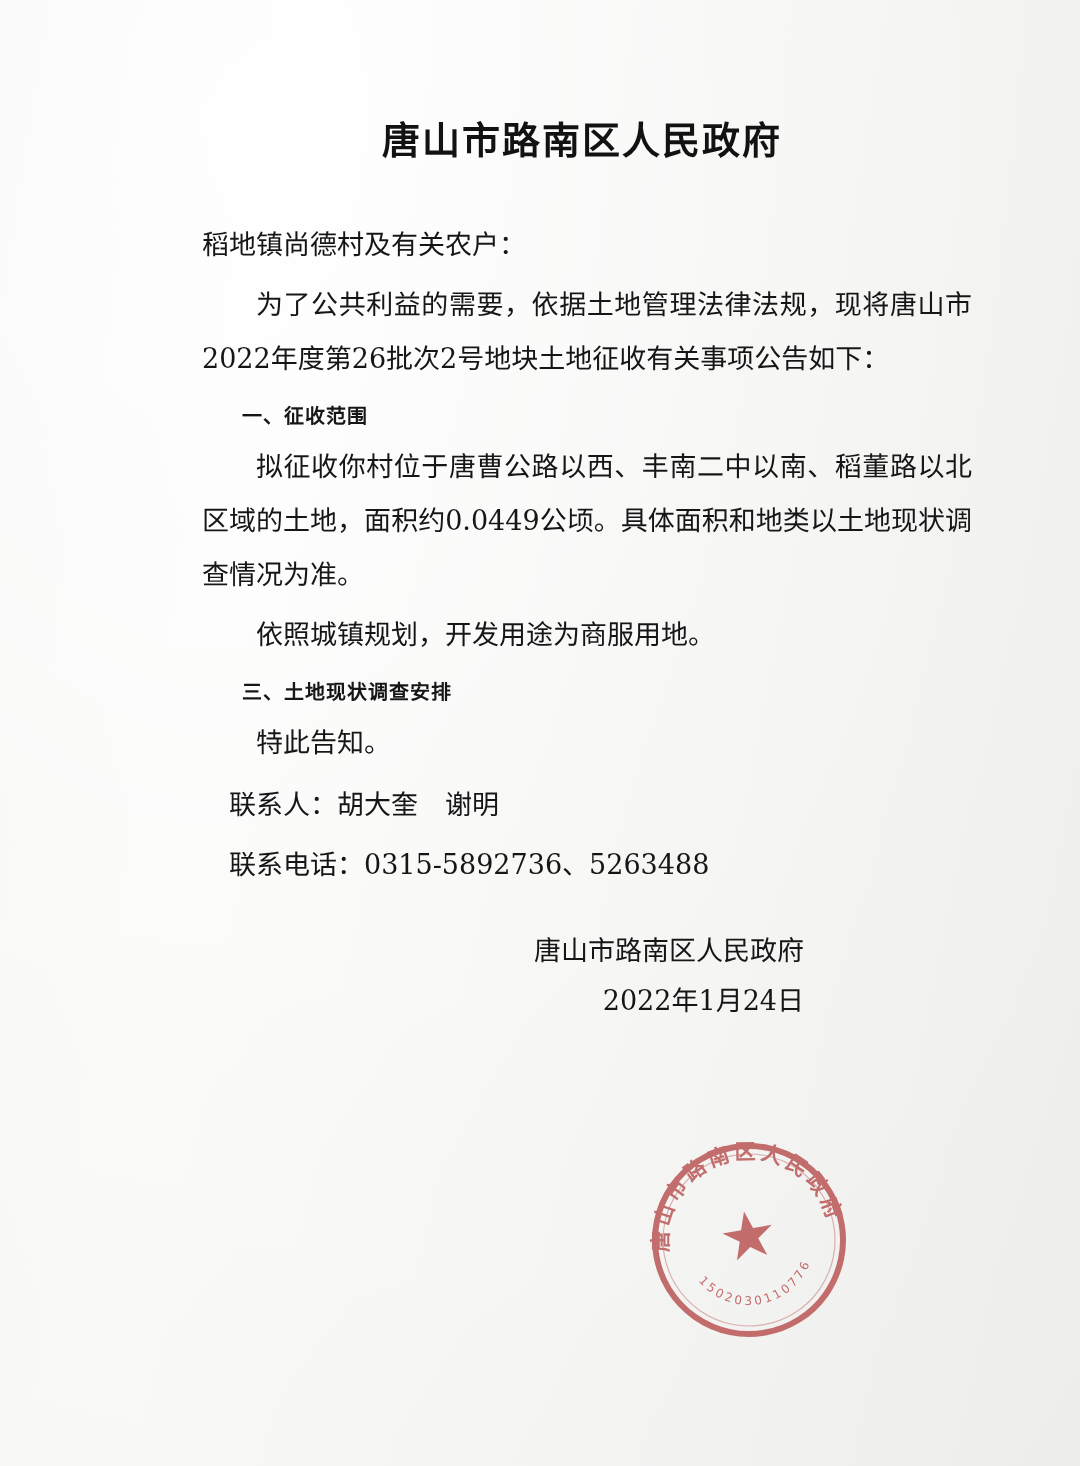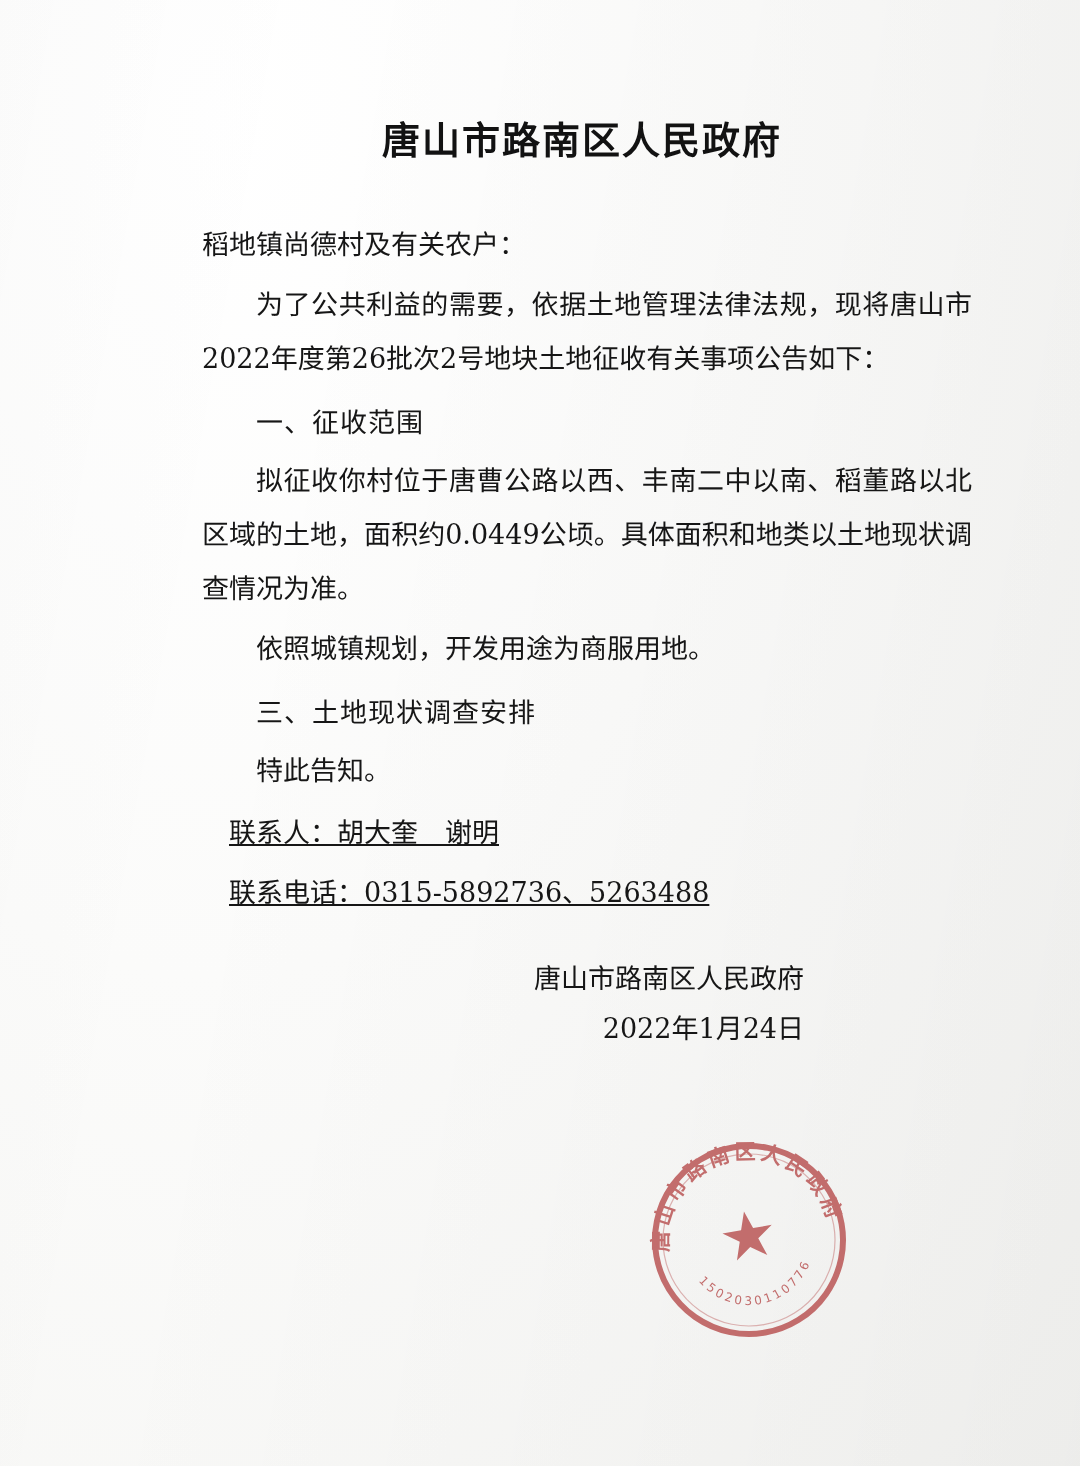--- a/index.html
+++ b/index.html
@@ -63,29 +63,28 @@
   .p {
     margin: 0 0 6px 0;
     text-align: justify;
     text-justify: inter-ideograph;
   }
   .indent {
     text-indent: 2em;
   }
   .heading {
     font-family: "DejaVu Sans", "Liberation Sans", sans-serif;
-    font-weight: normal;
+    font-weight: bold;
     text-indent: 2em;
     margin: 10px 0 4px 0;
-    font-size: 27px;
+    font-size: 20px;
     letter-spacing: 1px;
   }
   .contact {
     margin-top: 8px;
-    text-decoration: underline;
   }
   .contact .p {
     text-indent: 1em;
   }
 
   .sign-block {
     margin-top: 34px;
     text-align: right;
     padding-right: 168px;
     font-size: 27px;

